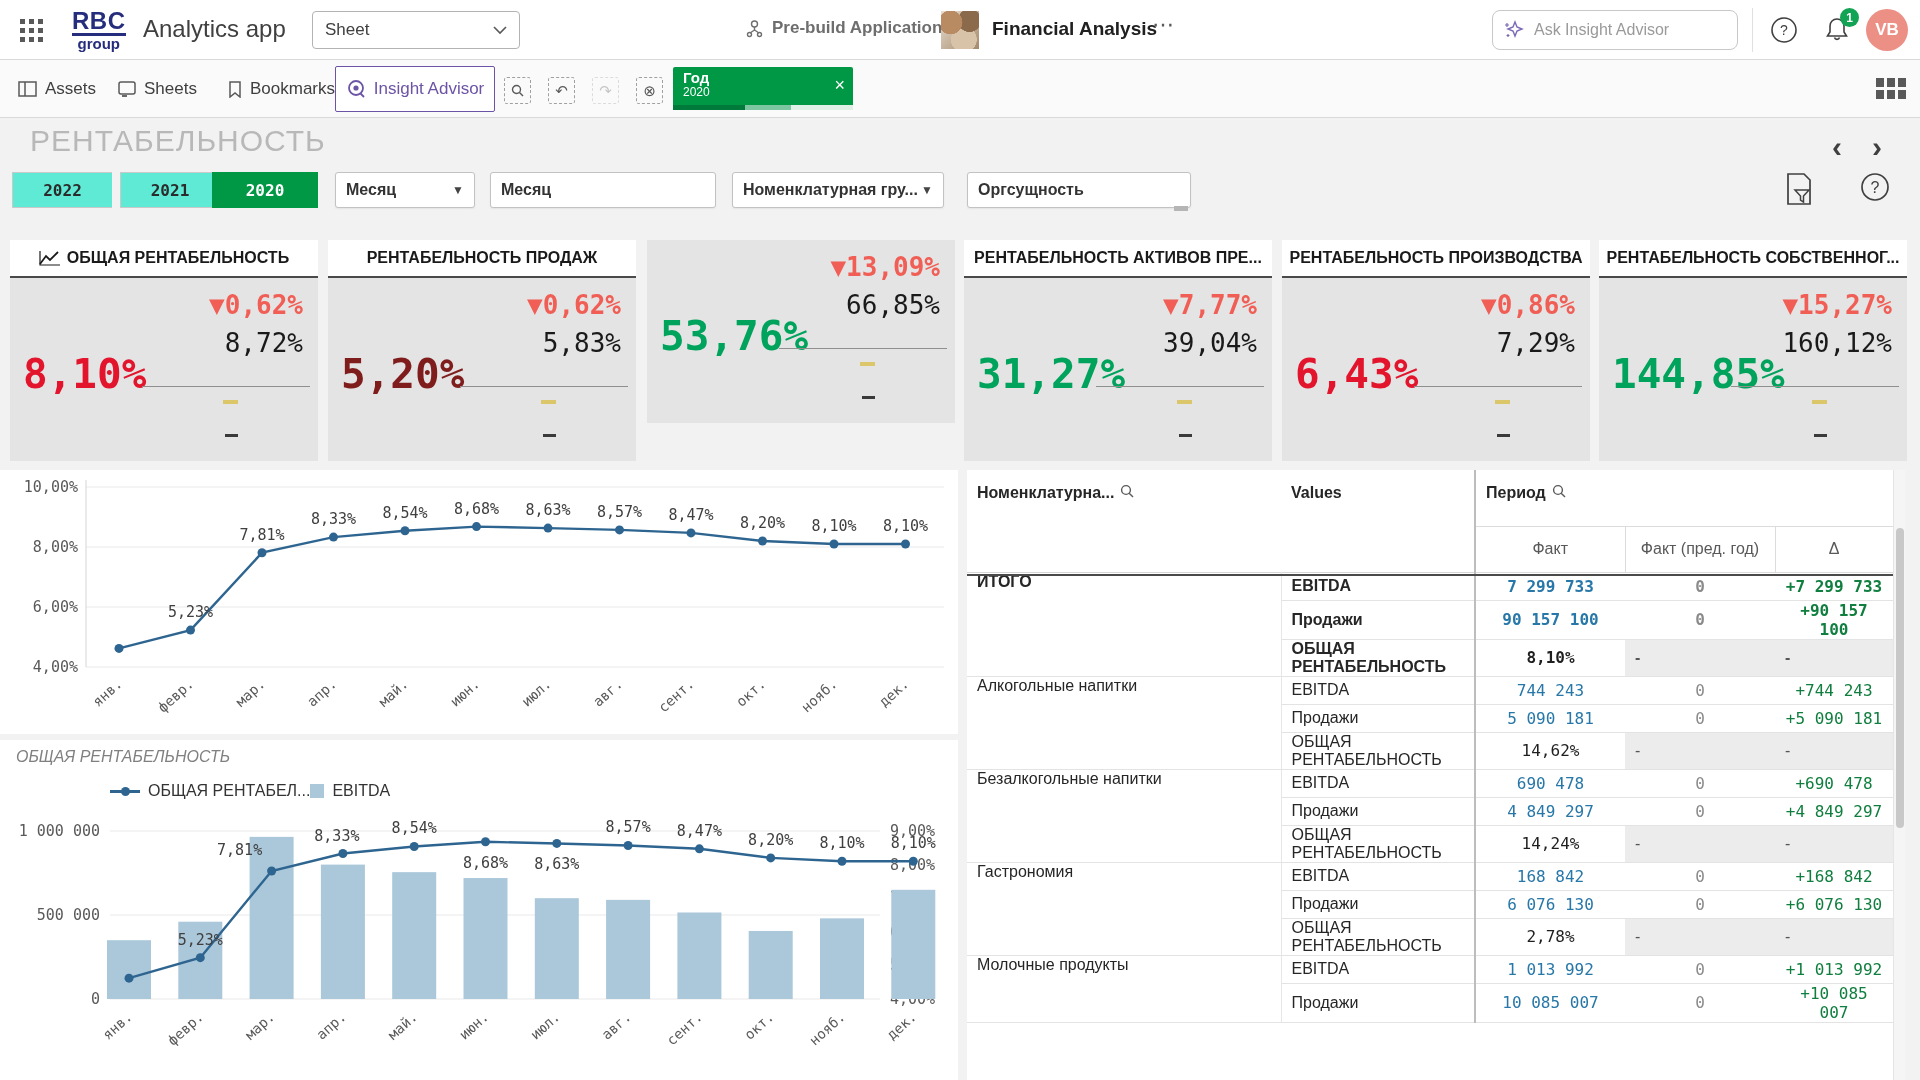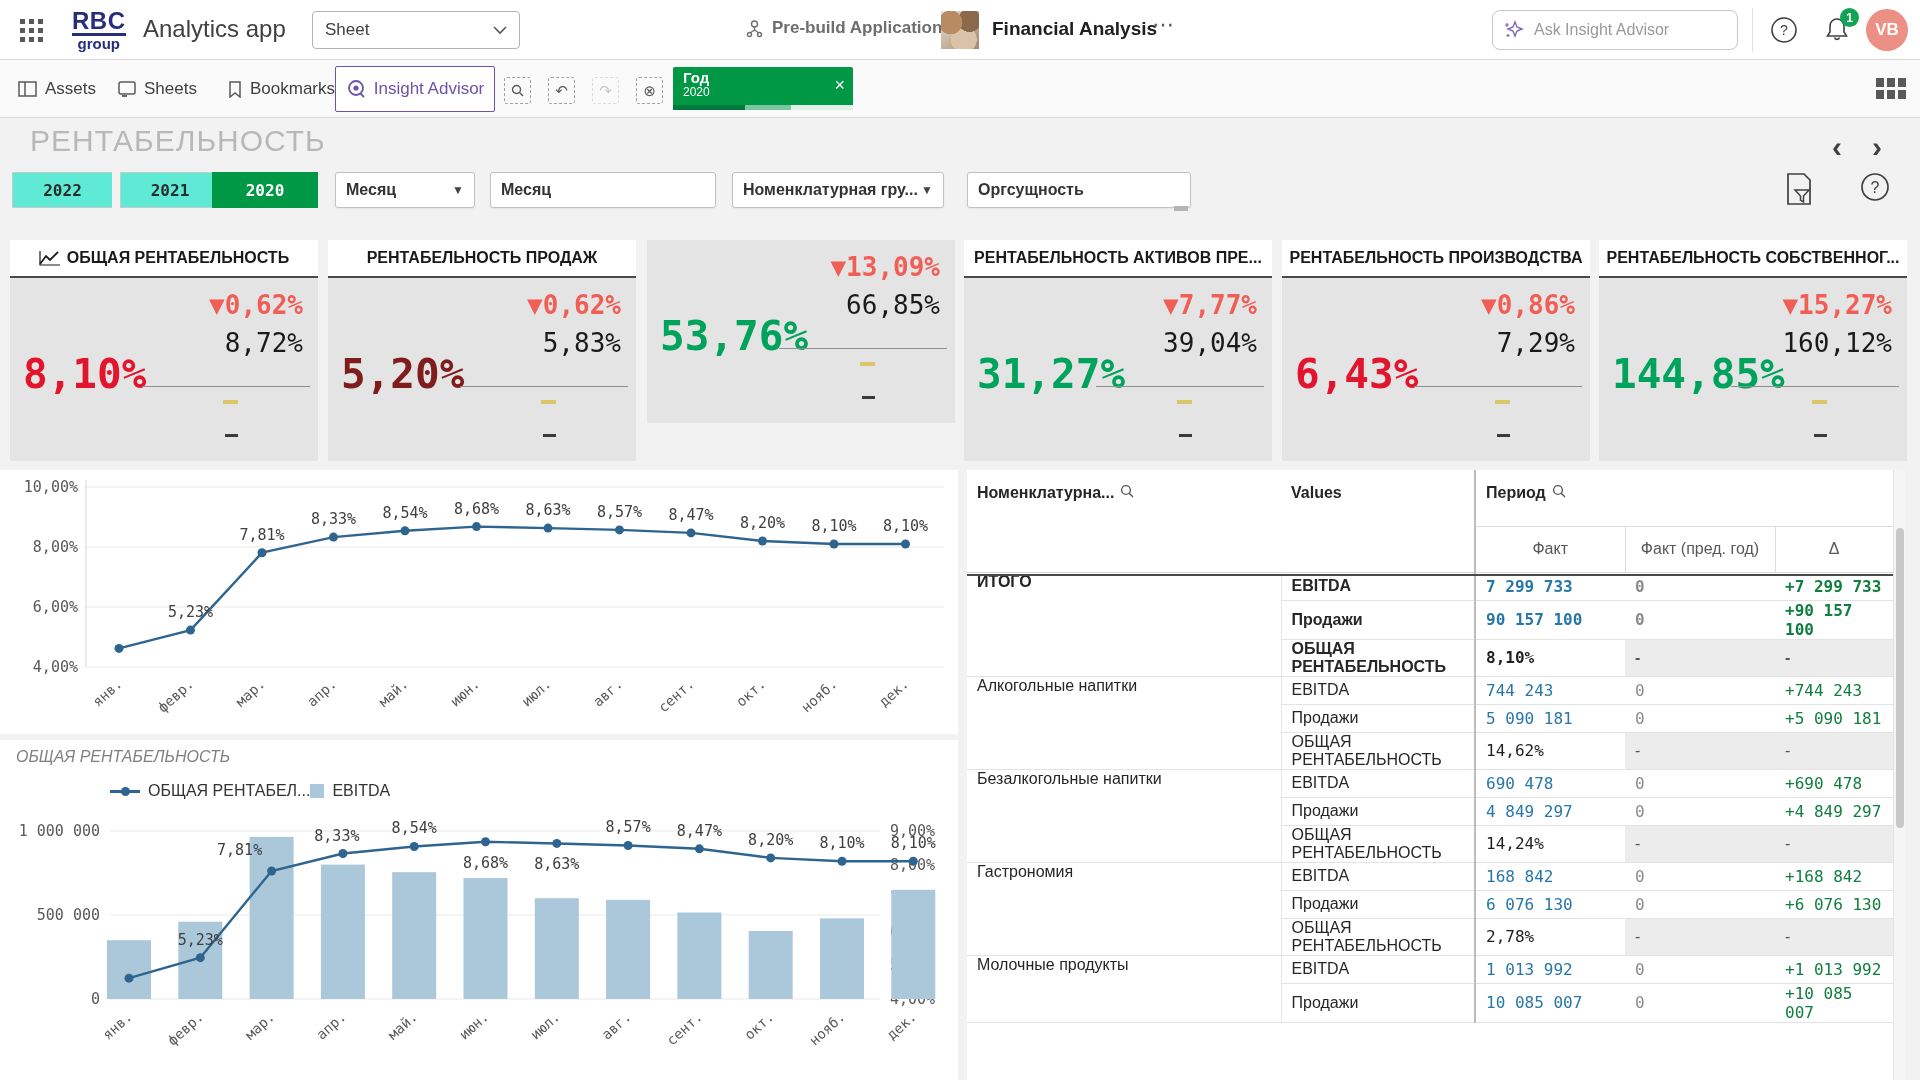--- a/index.html
+++ b/index.html
@@ -129,21 +129,21 @@
   #pivot { width:926px; border-collapse:collapse; table-layout:fixed; font-size:16px; color:#262626; }
   #pivot th, #pivot td { padding:0 10px; height:28px; overflow:hidden; }
   #pivot thead th { font-weight:bold; text-align:left; }
   .th-top { height:56px !important; vertical-align:top; padding-top:14px !important; font-size:16px; }
   .th-sub { border:1px solid #dcdcdc; text-align:center !important; color:#595959;
     font-weight:normal !important; height:46px !important; }
   .sep-l { border-left:2px solid #bdbdbd; }
   #pivot tbody tr { border-bottom:1px solid #e3e3e3; }
   #pivot tbody td.name { vertical-align:top; border-right:1px solid #e6e6e6; }
   #pivot tbody td.metric { border-right:1px solid #e6e6e6; }
-  #pivot td.num { text-align:left; font-family:"DejaVu Sans Mono", monospace; }
+  #pivot td.num { text-align:center; font-family:"DejaVu Sans Mono", monospace; }
   td.fact { color:#2777a8; } td.prev { color:#8a8a8a; } td.delta { color:#0f7e3e; }
   td.pct { color:#1f1f1f !important; }
   tr.emph td { font-weight:bold; }
   tr.first-of-group { border-top:1px solid #d6d6d6; }
   td.dash { background:#ececec; color:#555 !important; text-align:left !important;
     font-family:"Liberation Sans",sans-serif !important; }
   #tbl-topline { position:absolute; left:0; top:104px; width:926px; height:2px; background:#4a4a4a; }
   #tbl-scroll { position:absolute; right:0; top:0; width:12px; height:610px; background:#f5f5f5;
     border-left:1px solid #e5e5e5; cursor:pointer; }
   #tbl-scroll i { position:absolute; left:2px; top:58px; width:8px; height:300px; background:#c8c8c8; border-radius:4px; }

